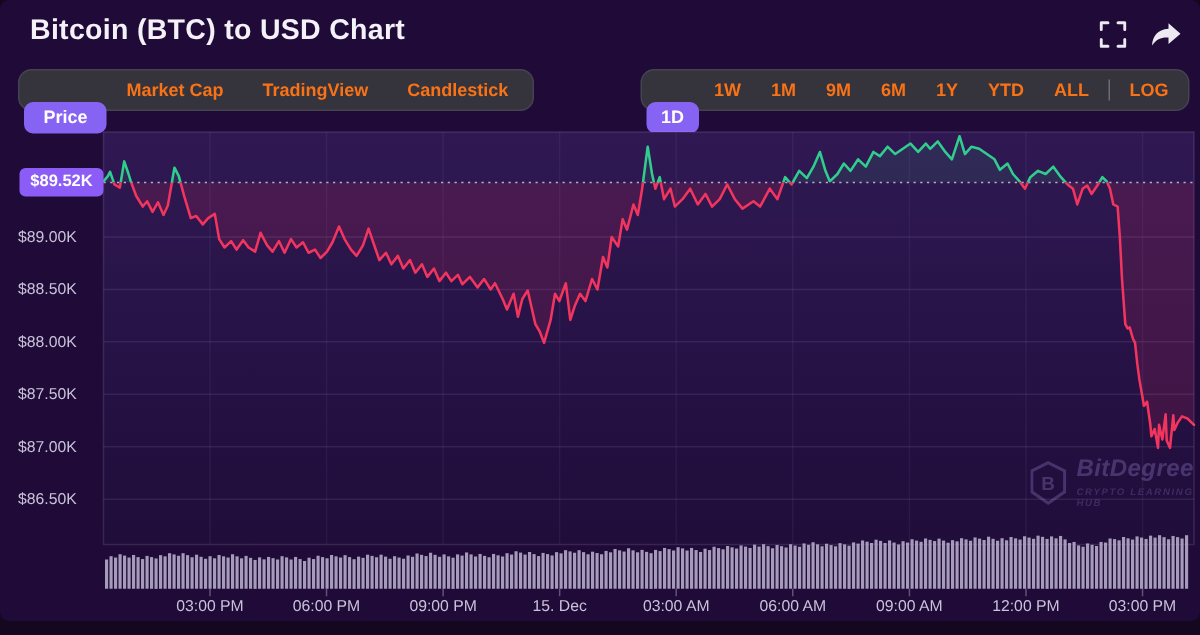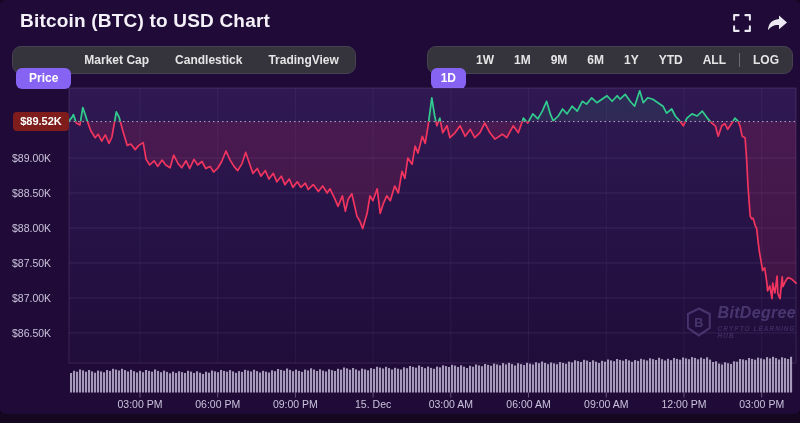--- a/index.html
+++ b/index.html
@@ -6,29 +6,29 @@
   #app{position:relative;width:800px;height:414px;background:#200b38;overflow:hidden;
        font-family:"Liberation Sans",sans-serif;border-radius:6px;}
   .title{position:absolute;left:20px;top:10px;font-size:19px;font-weight:700;color:#f4f1f9;letter-spacing:.2px;}
   .hicons{position:absolute;right:12px;top:14px;display:flex;gap:16px;align-items:center;}
   .hicon{width:18px;height:18px;display:block;cursor:pointer;}
   .bar{position:absolute;top:46px;height:28px;background:#35333c;border:1px solid #454350;
        border-radius:9px;display:flex;align-items:center;padding:0 3px;box-sizing:border-box;}
   .bar-left{left:12px;}
   .bar-right{right:7px;}
   .tbtn{height:21px;line-height:21px;padding:0 13px;border-radius:6px;font-size:12px;font-weight:700;
-        color:#e5e5e5;cursor:pointer;white-space:nowrap;}
+        color:#f97316;cursor:pointer;white-space:nowrap;}
   .rbtn{padding:0 10px;text-align:right;}
   .tbtn.active{background:#8663f3;color:#ffffff;margin-top:36px;}
   .vdiv{width:1px;height:14px;background:rgba(255,255,255,.28);margin:0 3px;}
   #chart-svg{position:absolute;left:0;top:0;}
   .ylab{position:absolute;left:12px;width:53px;font-size:10.5px;color:#c9c2da;}
   .xlab{position:absolute;width:76px;text-align:center;font-size:10.5px;color:#c9c2da;top:398px;}
   .badge{position:absolute;left:13px;width:56px;height:19px;line-height:19px;border-radius:4px;
-         background:#7f1d1d;color:#fff;font-size:11px;font-weight:600;text-align:center;}
+         background:#8b5cf6;color:#fff;font-size:11px;font-weight:600;text-align:center;}
   .watermark{position:absolute;left:687px;top:304px;display:flex;align-items:center;gap:7px;opacity:.55;}
   .wm-col{display:flex;flex-direction:column;font-style:italic;}
   .wm-name{font-size:16px;font-weight:700;color:rgba(148,129,203,.62);letter-spacing:.3px;}
   .wm-tag{font-size:6.4px;font-weight:700;color:rgba(148,129,203,.46);letter-spacing:1.1px;margin-top:3px;}
 </style>
 </head>
 <body>
 
 <div id="app">
 
@@ -39,22 +39,22 @@
       <path d="M5 1H1v4M11 1h4v4M15 11v4h-4M5 15H1v-4" fill="none" stroke="#ece9f2" stroke-width="1.8" stroke-linecap="round" stroke-linejoin="round"></path>
     </svg>
     <svg class="hicon" viewBox="0 0 21 17" style="width:21px;">
       <path d="M20 8 L12 1 V4.6 C4.5 5.2 1.4 9.6 1 15.8 C4.2 11.4 7.3 10.2 12 10.5 V14.8 Z" fill="#ece9f2"></path>
     </svg>
   </div>
 
   <div class="bar bar-left">
     <div class="tbtn active">Price</div>
     <div class="tbtn">Market Cap</div>
+    <div class="tbtn">TradingView</div>
     <div class="tbtn">Candlestick</div>
-    <div class="tbtn">TradingView</div>
   </div>
 
   <div class="bar bar-right">
     <div class="tbtn rbtn active">1D</div>
     <div class="tbtn rbtn">1W</div>
     <div class="tbtn rbtn">1M</div>
     <div class="tbtn rbtn">9M</div>
     <div class="tbtn rbtn">6M</div>
     <div class="tbtn rbtn">1Y</div>
     <div class="tbtn rbtn">YTD</div>

